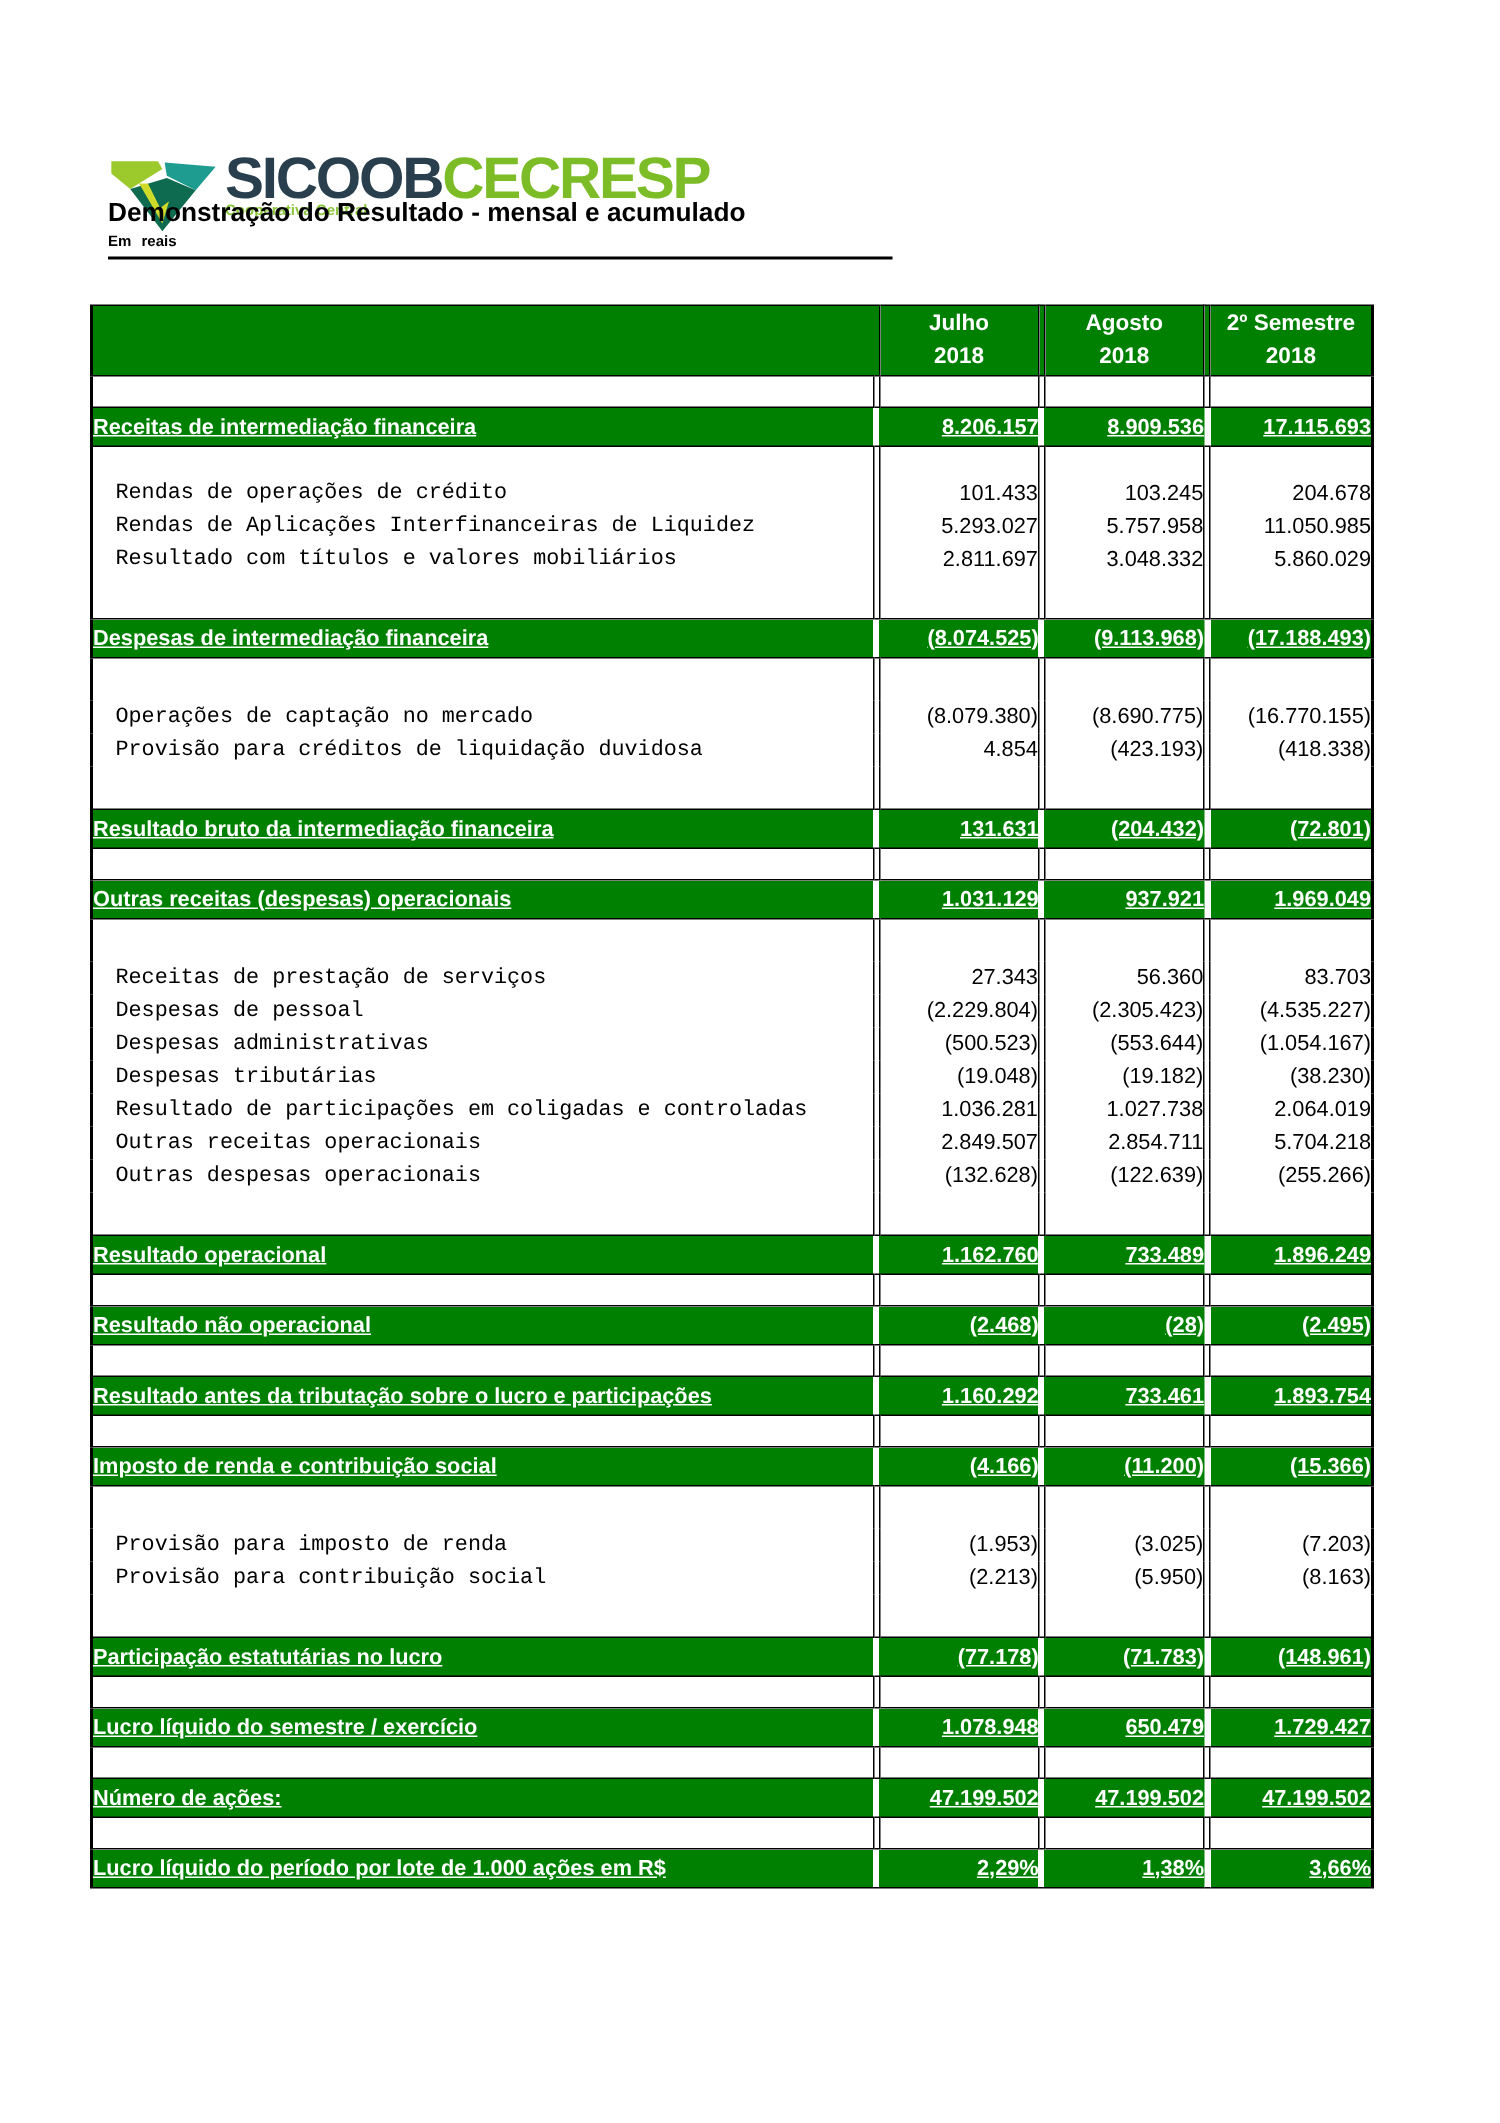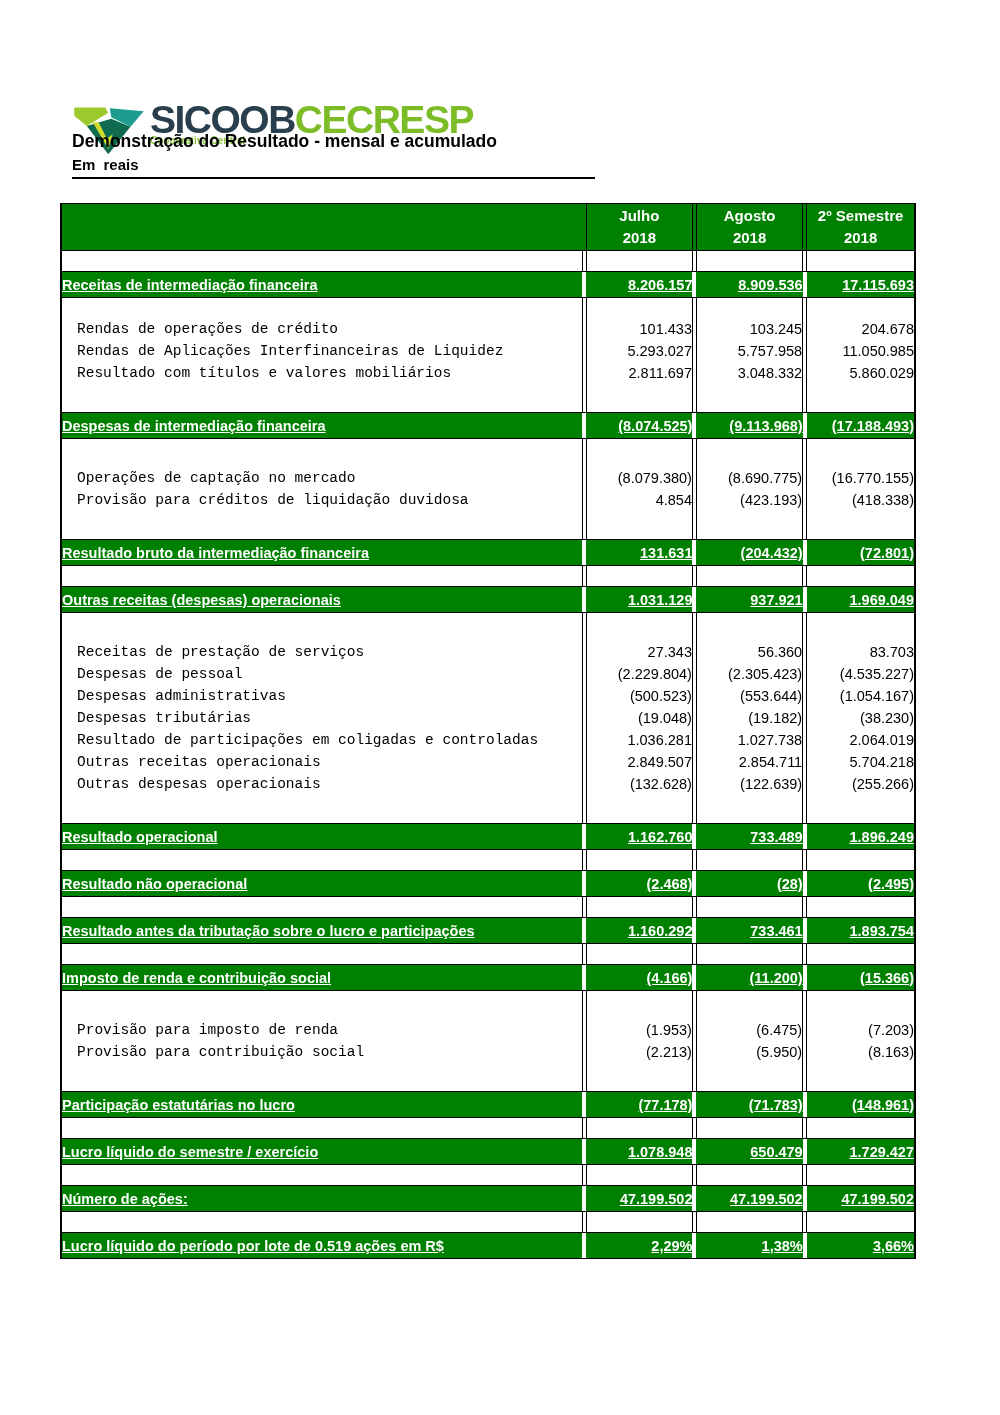--- a/index.html
+++ b/index.html
@@ -15,21 +15,21 @@
   .logo-text { display:inline-block; line-height:1; }
   .brand-line { font-weight:bold; font-size:39px; letter-spacing:-1.5px; white-space:nowrap; }
   .brand-primary { color:#2a3f4d; }
   .brand-secondary { color:#7cbc27; }
   .brand-tagline { text-align:left; font-weight:bold; font-size:10px; color:#8cc63e; margin-top:-3px; letter-spacing:0; }
 
   
   .doc-title { position:absolute; left:72px; top:131px; font-size:17.5px; font-weight:bold; white-space:nowrap; }
   .doc-subtitle {
     position:absolute; left:72px; top:156px; width:523px;
-    font-size:15px; font-weight:bold; padding-bottom:4px;
+    font-size:10px; font-weight:bold; padding-bottom:4px;
     border-bottom:2px solid #000; word-spacing:4px;
   }
 
   
   table.fin { position:absolute; left:60px; top:203px; width:856px;
     border-collapse:collapse; table-layout:fixed; }
   table.fin td { padding:0; font-size:14.5px; vertical-align:middle; overflow:hidden; white-space:nowrap; }
 
   td.lb { padding-left:5px; text-align:left; }
   td.v  { text-align:right; padding-right:5px; }
@@ -426,21 +426,21 @@
           <td class="v"></td>
           <td class="g"></td>
           <td class="v last"></td>
         </tr>
 
     <tr class="det wr">
       <td class="lb">Provisão para imposto de renda</td>
           <td class="g"></td>
       <td class="v">(1.953)</td>
           <td class="g"></td>
-      <td class="v">(6.475)</td>
+      <td class="v">(3.025)</td>
           <td class="g"></td>
       <td class="v last">(7.203)</td>
     </tr>
     <tr class="det wr">
       <td class="lb">Provisão para contribuição social</td>
           <td class="g"></td>
       <td class="v">(2.213)</td>
           <td class="g"></td>
       <td class="v">(5.950)</td>
           <td class="g"></td>
@@ -511,21 +511,21 @@
           <td class="lb"></td>
           <td class="g"></td>
           <td class="v"></td>
           <td class="g"></td>
           <td class="v"></td>
           <td class="g"></td>
           <td class="v last"></td>
         </tr>
 
     <tr class="sec bottom">
-      <td class="lb">Lucro líquido do período por lote de 0.519 ações em R$</td>
+      <td class="lb">Lucro líquido do período por lote de 1.000 ações em R$</td>
           <td class="g"></td>
       <td class="v">2,29%</td>
           <td class="g"></td>
       <td class="v">1,38%</td>
           <td class="g"></td>
       <td class="v last">3,66%</td>
     </tr>
   </tbody>
     </table>
 

